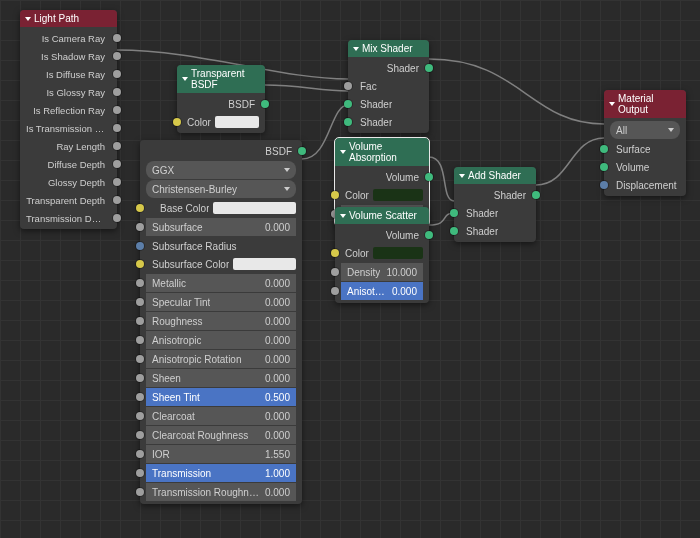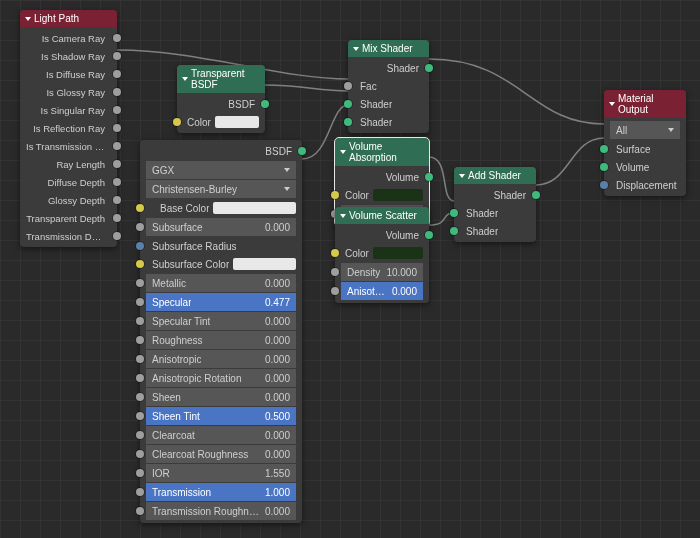--- a/index.html
+++ b/index.html
@@ -49,21 +49,21 @@
   .hdr.red{background:var(--red);}
   .hdr.green{background:var(--green);}
   .hdr .tri{width:0;height:0;border-left:4px solid #fff;border-top:3px solid transparent;border-bottom:3px solid transparent;transform:rotate(90deg);}
   .rows{padding:2px 0;}
   .row{
     display:flex;align-items:center;gap:4px;
     padding:2px 6px;min-height:14px;position:relative;
   }
   .row.field{background:var(--row);margin:1px 6px;border-radius:0;justify-content:space-between;}
   .row.field.blue{background:var(--blue);color:#fff;}
-  .row.dropdown{background:var(--row);margin:1px 6px;border-radius:0;justify-content:space-between;}
+  .row.dropdown{background:var(--row);margin:1px 6px;border-radius:8px;justify-content:space-between;}
   .row.out{justify-content:flex-end;padding-right:10px;}
   .row .lbl{white-space:nowrap;overflow:hidden;text-overflow:ellipsis;}
   .row .val{white-space:nowrap;}
   .swatch{flex:1;height:12px;border-radius:2px;}
   .swatch.white{background:var(--white);}
   .swatch.green{background:var(--swatch-green);}
   .chev{width:0;height:0;border-left:3px solid transparent;border-right:3px solid transparent;border-top:4px solid #ccc;}
   .sock{
     width:8px;height:8px;border-radius:50%;position:absolute;top:50%;transform:translateY(-50%);
     box-shadow:0 0 0 1px rgba(0,0,0,.3);cursor:crosshair;
@@ -104,24 +104,20 @@
       </div>
       <div class="row lp-row">
         <span class="lbl">Is Diffuse Ray</span>
         <span class="sock r s-grey"></span>
       </div>
       <div class="row lp-row">
         <span class="lbl">Is Glossy Ray</span>
         <span class="sock r s-grey"></span>
       </div>
       <div class="row lp-row">
-        <span class="lbl">Is Singular Ray</span>
-        <span class="sock r s-grey"></span>
-      </div>
-      <div class="row lp-row">
         <span class="lbl">Is Reflection Ray</span>
         <span class="sock r s-grey"></span>
       </div>
       <div class="row lp-row">
         <span class="lbl">Is Transmission Ray</span>
         <span class="sock r s-grey"></span>
       </div>
       <div class="row lp-row">
         <span class="lbl">Ray Length</span>
         <span class="sock r s-grey"></span>
@@ -195,25 +191,20 @@
         <div class="row">
           <span class="sock l s-yellow"></span>
           <span class="lbl" style="margin-left:6px">Subsurface Color</span>
           <span class="swatch white"></span>
         </div>
         <div class="row field">
           <span class="sock l s-grey" style="left:-10px"></span>
           <span class="lbl">Metallic</span>
           <span class="val">0.000</span>
         </div>
-        <div class="row field blue">
-          <span class="sock l s-grey" style="left:-10px"></span>
-          <span class="lbl">Specular</span>
-          <span class="val">0.477</span>
-        </div>
         <div class="row field">
           <span class="sock l s-grey" style="left:-10px"></span>
           <span class="lbl">Specular Tint</span>
           <span class="val">0.000</span>
         </div>
         <div class="row field">
           <span class="sock l s-grey" style="left:-10px"></span>
           <span class="lbl">Roughness</span>
           <span class="val">0.000</span>
         </div>

